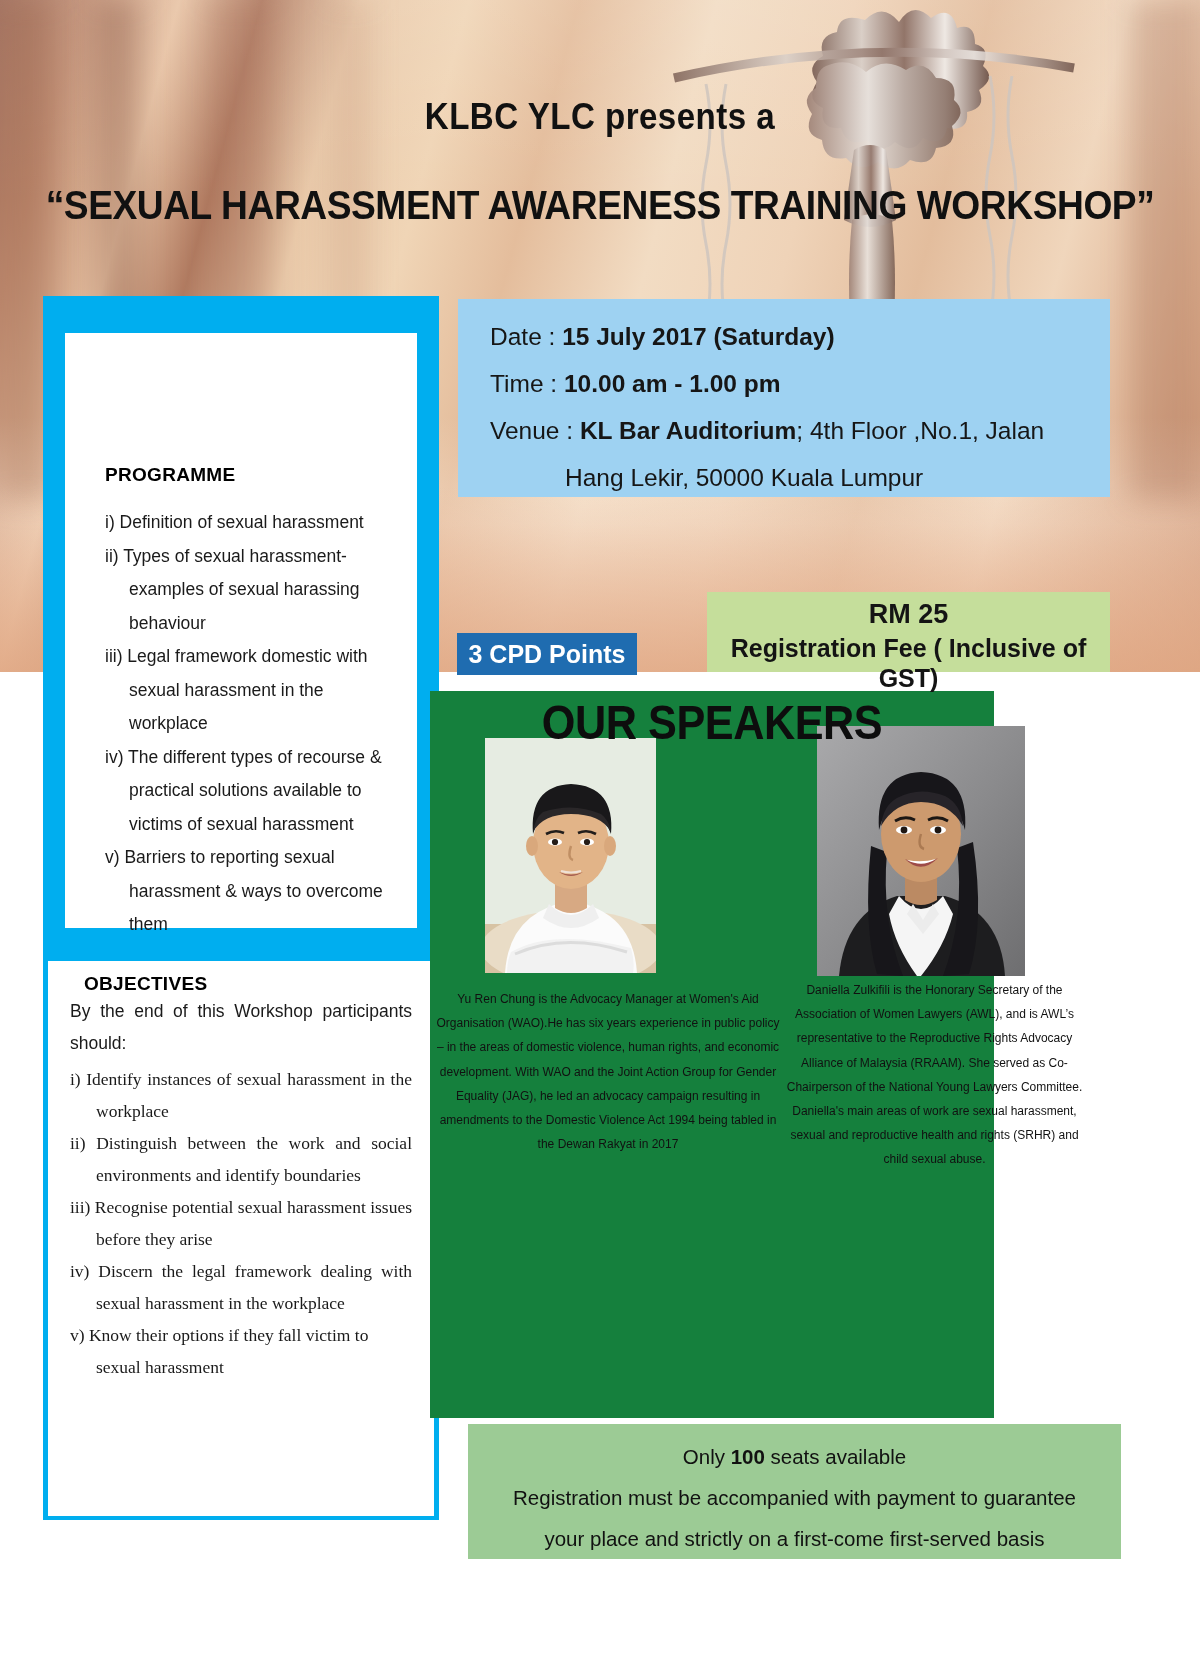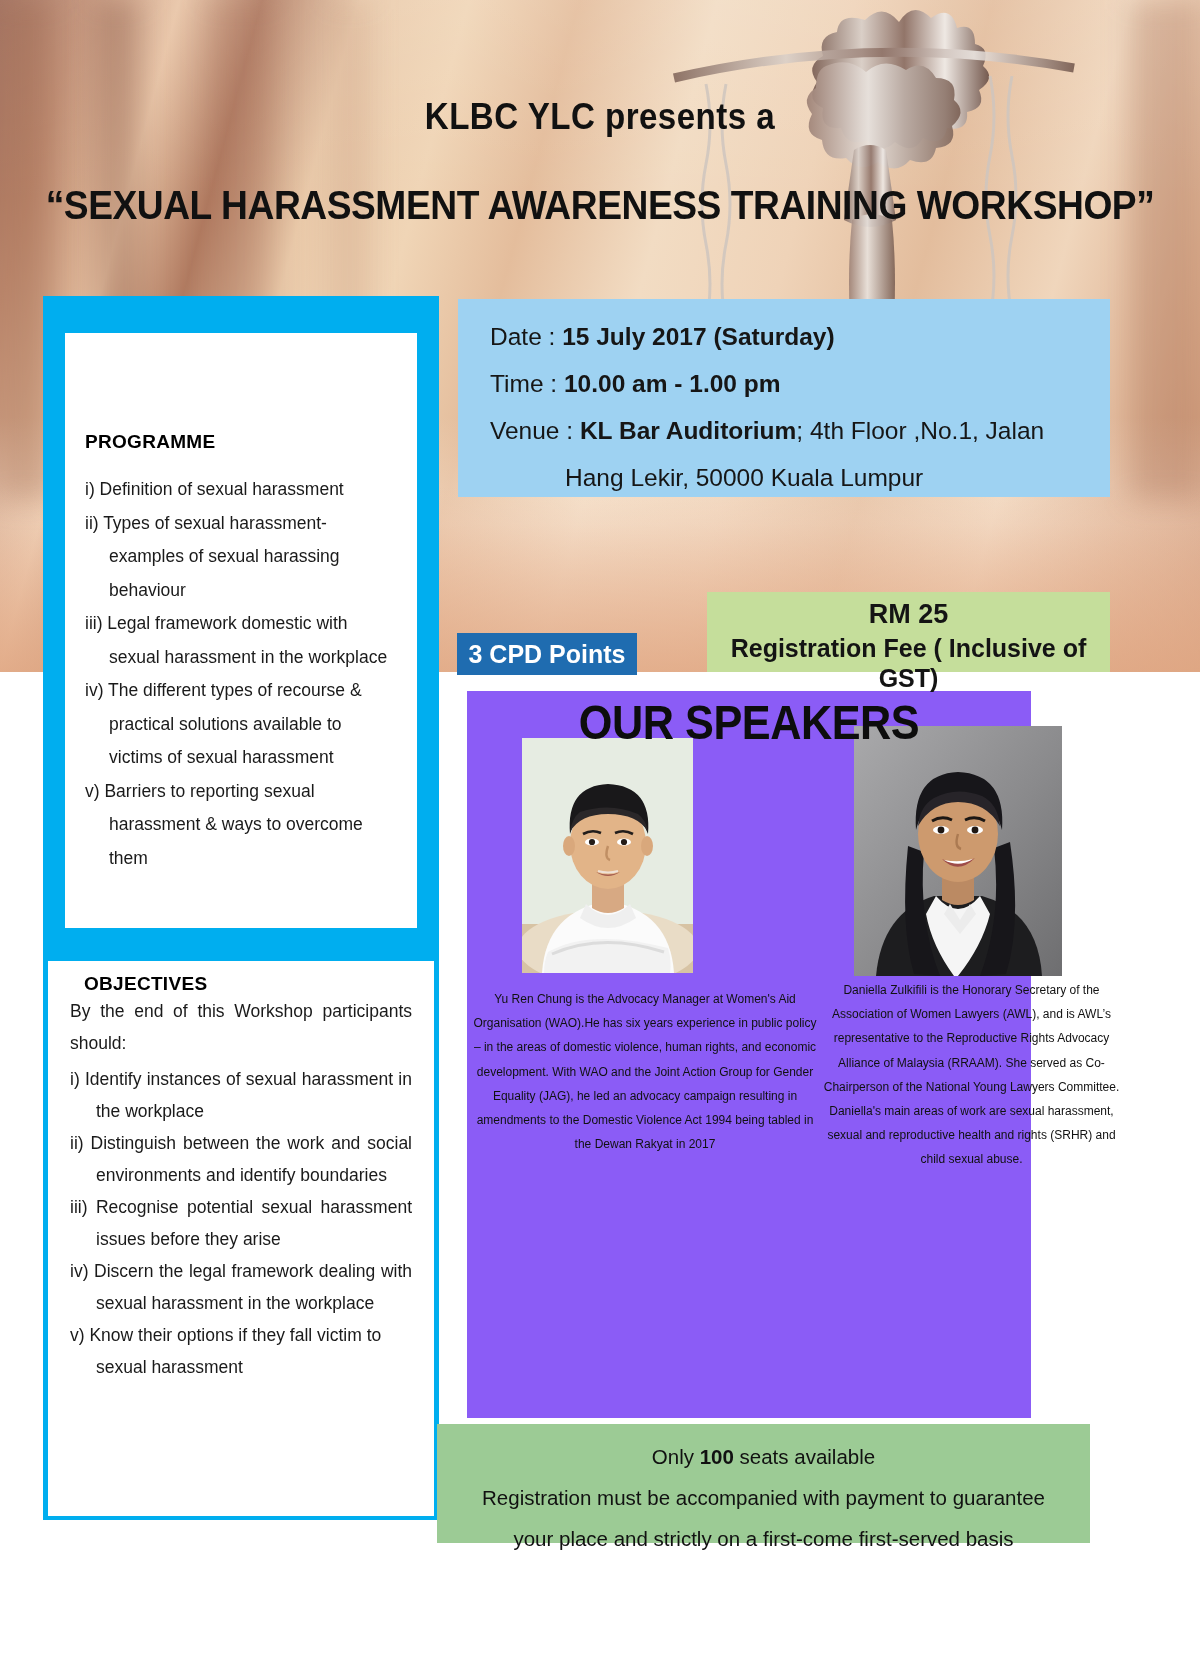--- a/index.html
+++ b/index.html
@@ -91,40 +91,41 @@
     background: #ffffff;
     z-index: 6;
   }
 
   .card-title {
     font-size: 19px;
     font-weight: bold;
     color: #000;
     letter-spacing: .3px;
   }
-  .prog-inner { padding: 98px 18px 0 20px; }
+  .prog-inner { padding: 98px 18px 0 40px; margin-top: 33px; }
   .prog-list { list-style: none; margin-top: 20px; }
   .prog-list li {
     font-size: 17.5px;
     line-height: 33.5px;
     color: #1a1a1a;
     padding-left: 24px;
     text-indent: -24px;
     margin-bottom: 0;
   }
 
   .obj-inner { padding: 12px 22px 0 22px; }
   .obj-list { list-style: none; margin-top: 4px; }
   .obj-list li {
     font-size: 17.5px;
     line-height: 32px;
     color: #1a1a1a;
     padding-left: 26px;
     text-indent: -26px;
     text-align: justify;
+    font-family: Liberation Serif, serif;
   }
   .obj-lead {
     font-size: 17.5px;
     line-height: 32px;
     color: #1a1a1a;
     text-align: justify;
   }
 
   
   .dtv {
@@ -165,23 +166,23 @@
     z-index: 7;
     text-align: center;
     padding-top: 3px;
   }
   .fee-amount { font-size: 27px; font-weight: bold; color: #141414; line-height: 38px; text-align: center; }
   .fee-label  { font-size: 25px; font-weight: bold; color: #141414; line-height: 30px; }
 
   
   .speakers {
     position: absolute;
-    left: 467px; top: 691px;
+    left: 430px; top: 691px;
     width: 564px; height: 727px;
-    background: #8b5cf6;
+    background: #15803d;
     z-index: 6;
   }
   .speakers-title {
     position: absolute;
     left: 0; top: 4px; width: 100%;
     text-align: center;
     font-size: 48px;
     font-weight: bold;
     color: #0d0d0d;
     letter-spacing: -.5px;
@@ -203,22 +204,22 @@
     line-height: 24.2px;
     color: #111;
     text-align: center;
   }
   #speaker-bio-1 { left: 4px; top: 296px; width: 348px; }
   #speaker-bio-2 { left: 352px; top: 287px; width: 305px; }
 
   
   .footer-note {
     position: absolute;
-    left: 437px; top: 1424px;
-    width: 653px; height: 119px;
+    left: 468px; top: 1424px;
+    width: 653px; height: 135px;
     background: #9CCB95;
     z-index: 6;
     text-align: center;
     padding-top: 12px;
   }
   .footer-note p {
     font-size: 20.5px;
     line-height: 41px;
     color: #111;
   }

